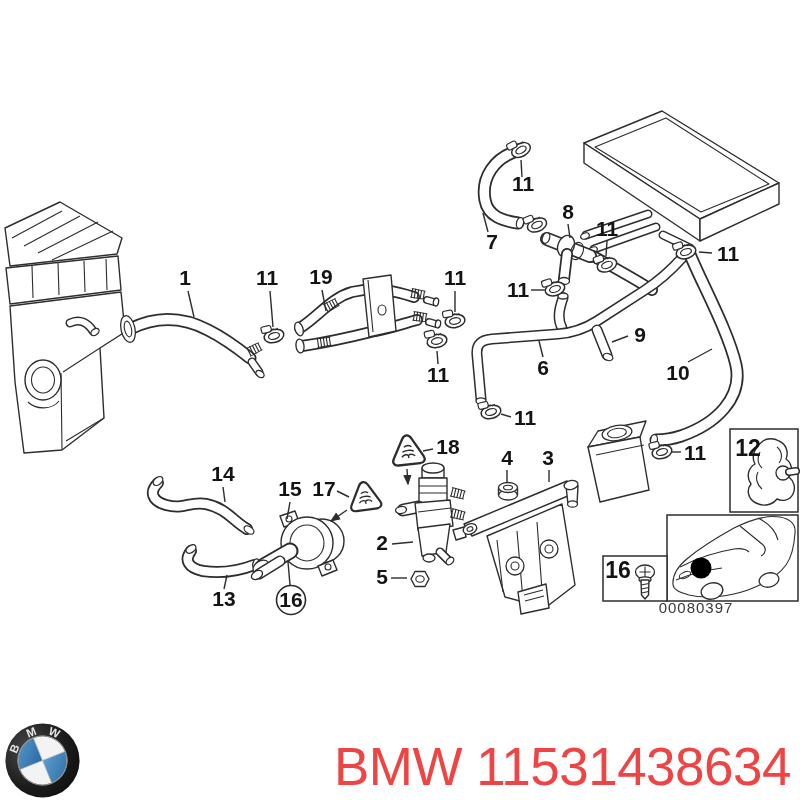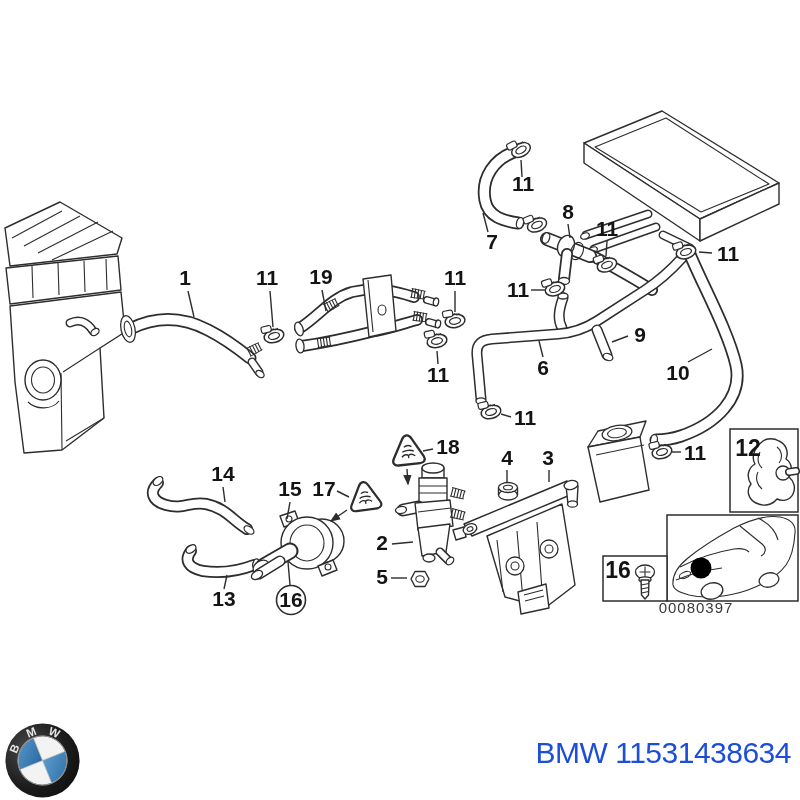--- a/index.html
+++ b/index.html
@@ -9,22 +9,22 @@
   .lbl{font:bold 21px "Liberation Sans",sans-serif;fill:#141414;text-anchor:middle;}
   .lbl-big{font:bold 23px "Liberation Sans",sans-serif;fill:#141414;text-anchor:middle;}
   .imgnum{font:15px "Liberation Sans",sans-serif;fill:#3a3a3a;letter-spacing:1px;text-anchor:middle;}
   .lead{stroke:#2d2d2d;stroke-width:1.4;fill:none;}
   .ln{fill:#fff;stroke:#2d2d2d;stroke-width:1.4;stroke-linejoin:round;}
   .ln2{fill:none;stroke:#2d2d2d;stroke-width:1.1;stroke-linejoin:round;}
   .ho{fill:none;stroke:#2d2d2d;stroke-linecap:round;stroke-linejoin:round;}
   .hi{fill:none;stroke:#fff;stroke-linecap:round;stroke-linejoin:round;}
   .cap{fill:#fff;stroke:#2d2d2d;stroke-width:1.3;}
   .box{fill:#fff;stroke:#2d2d2d;stroke-width:1.5;}
-  .footer-part{position:absolute;right:9px;top:736px;font-size:30px;letter-spacing:-0.5px;
-               color:#1d4ed8;white-space:nowrap;}
+  .footer-part{position:absolute;right:9px;top:736px;font-size:53px;letter-spacing:-0.5px;
+               color:#ef4444;white-space:nowrap;}
   .logo-wrap{position:absolute;left:4px;top:722px;width:77px;height:77px;}
 </style>
 </head>
 <body>
 
 <div class="stage">
 
 <svg width="800" height="700" viewBox="0 0 800 700">
   <defs>
     <marker id="ah" markerWidth="9" markerHeight="8" refX="6.5" refY="3" orient="auto">

